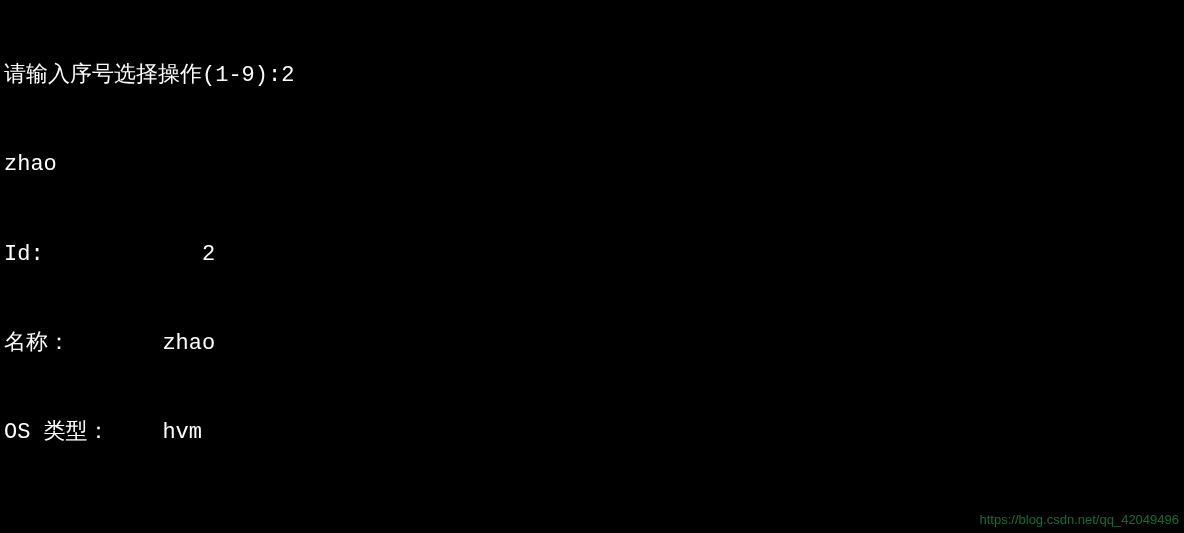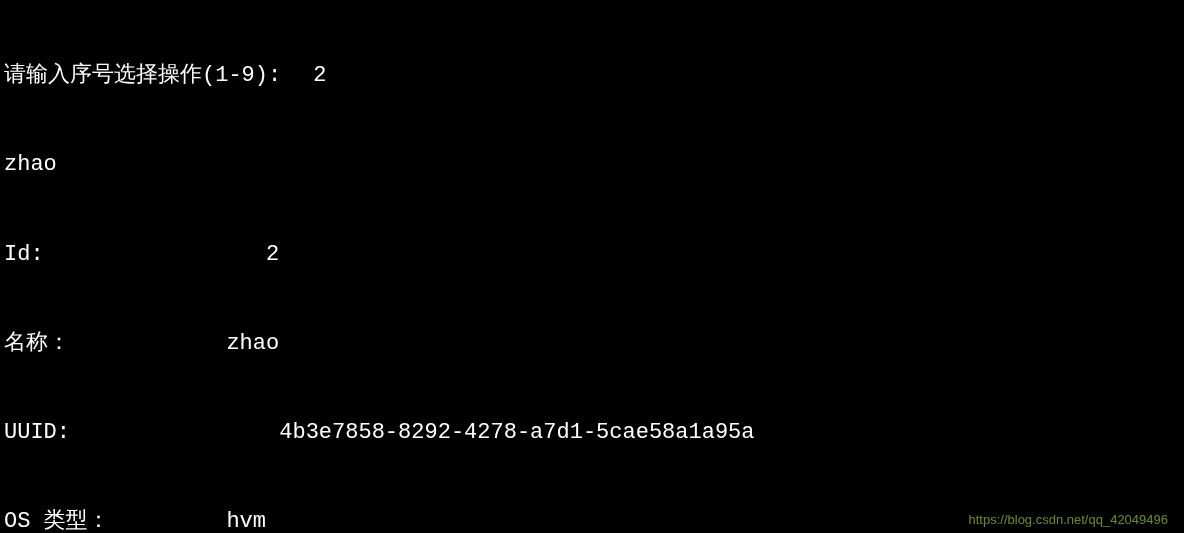--- a/index.html
+++ b/index.html
@@ -17,41 +17,39 @@
       height: 533px;
       overflow: hidden;
       position: relative;
       padding: 2px 4px;
     }
     .terminal-output {
       white-space: pre;
     }
     .line {
       display: flex;
-      gap: 32px;
     }
     .watermark {
       position: absolute;
       bottom: 4px;
-      right: 16px;
-      color: #bef264;
+      right: 5px;
+      color: #22c55e;
       font-size: 13px;
       opacity: 0.55;
       font-family: Arial, sans-serif;
     }
   </style>
 </head>
 <body>
 
 <div class="terminal-output">
   <div class="line"><span>请输入序号选择操作(1-9):</span><span>2</span></div>
   <div class="line"><span>zhao</span></div>
   <div class="line"><span>Id:</span><span>            </span><span>2</span></div>
   <div class="line"><span>名称：</span><span>       </span><span>zhao</span></div>
-  <div class="line"><span>UUID:</span><span>           </span><span>4b3e7858-8292-4278-a7d1-5cae58a1a95a</span></div>
   <div class="line"><span>OS 类型：</span><span>    </span><span>hvm</span></div>
   
   
   
   
   
   
   
   
   

